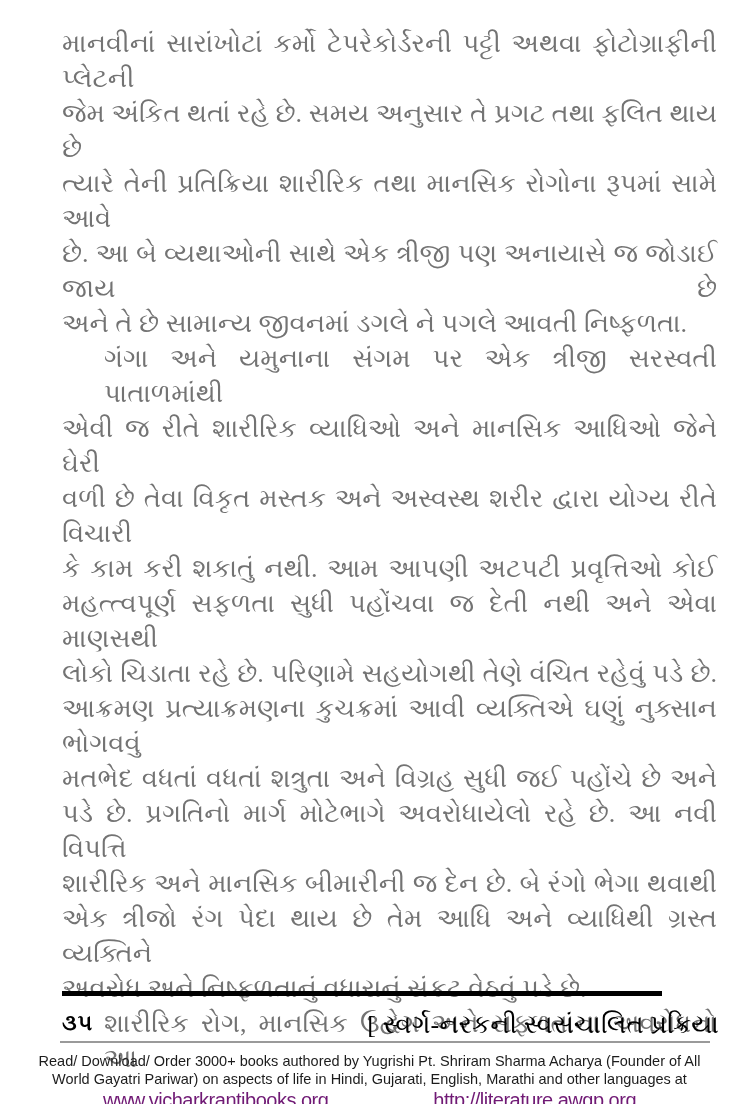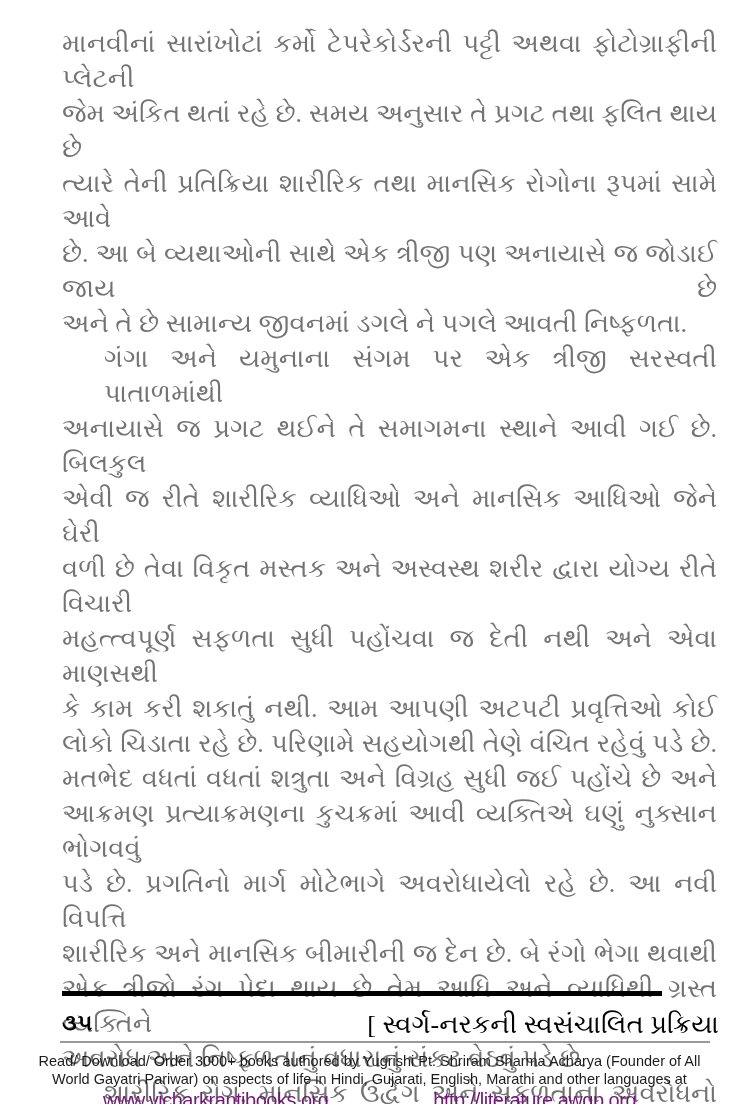--- a/index.html
+++ b/index.html
@@ -108,28 +108,27 @@
   <div class="body-text">
       <div class="para">
         <div class="line just">માનવીનાં સારાંખોટાં કર્મો ટેપરેકોર્ડરની પટ્ટી અથવા ફોટોગ્રાફીની પ્લેટની</div>
         <div class="line just">જેમ અંકિત થતાં રહે છે. સમય અનુસાર તે પ્રગટ તથા ફલિત થાય છે</div>
         <div class="line just">ત્યારે તેની પ્રતિક્રિયા શારીરિક તથા માનસિક રોગોના રૂપમાં સામે આવે</div>
         <div class="line just">છે. આ બે વ્યથાઓની સાથે એક ત્રીજી પણ અનાયાસે જ જોડાઈ જાય છે</div>
         <div class="line">અને તે છે સામાન્ય જીવનમાં ડગલે ને પગલે આવતી નિષ્ફળતા.</div>
       </div>
       <div class="para">
         <div class="line just indent">ગંગા અને યમુનાના સંગમ પર એક ત્રીજી સરસ્વતી  પાતાળમાંથી</div>
-        <div class="line just">અનાયાસે જ પ્રગટ થઈને તે સમાગમના સ્થાને આવી ગઈ છે. બિલકુલ</div>
         <div class="line just">એવી જ રીતે શારીરિક વ્યાધિઓ અને માનસિક આધિઓ જેને ઘેરી</div>
         <div class="line just">વળી છે તેવા વિકૃત મસ્તક અને અસ્વસ્થ શરીર દ્વારા યોગ્ય રીતે વિચારી</div>
+        <div class="line just">કે કામ કરી શકાતું નથી. આમ આપણી અટપટી પ્રવૃત્તિઓ કોઈ</div>
         <div class="line just">મહત્ત્વપૂર્ણ સફળતા  સુધી પહોંચવા જ દેતી નથી અને એવા માણસથી</div>
-        <div class="line just">કે કામ કરી શકાતું નથી. આમ આપણી અટપટી પ્રવૃત્તિઓ કોઈ</div>
         <div class="line just">લોકો ચિડાતા રહે છે. પરિણામે સહયોગથી તેણે વંચિત રહેવું પડે છે.</div>
+        <div class="line just">આક્રમણ પ્રત્યાક્રમણના કુચક્રમાં આવી વ્યક્તિએ ઘણું નુક્સાન ભોગવવું</div>
         <div class="line just">મતભેદ વધતાં વધતાં શત્રુતા અને વિગ્રહ સુધી જઈ પહોંચે છે અને</div>
-        <div class="line just">આક્રમણ પ્રત્યાક્રમણના કુચક્રમાં આવી વ્યક્તિએ ઘણું નુક્સાન ભોગવવું</div>
         <div class="line just">પડે છે. પ્રગતિનો માર્ગ મોટેભાગે અવરોધાયેલો રહે છે. આ નવી વિપત્તિ</div>
         <div class="line just">શારીરિક અને માનસિક બીમારીની જ દેન છે. બે રંગો ભેગા થવાથી</div>
         <div class="line just">એક ત્રીજો રંગ પેદા થાય છે તેમ આધિ અને વ્યાધિથી ગ્રસ્ત વ્યક્તિને</div>
         <div class="line">અવરોધ અને નિષ્ફળતાનું વધારાનું સંકટ વેઠવું પડે છે.</div>
       </div>
       <div class="para">
         <div class="line just indent">શારીરિક રોગ, માનસિક ઉદ્વેગ અને સફળતાના અવરોધનો આ</div>
       </div>
     </div>
 

